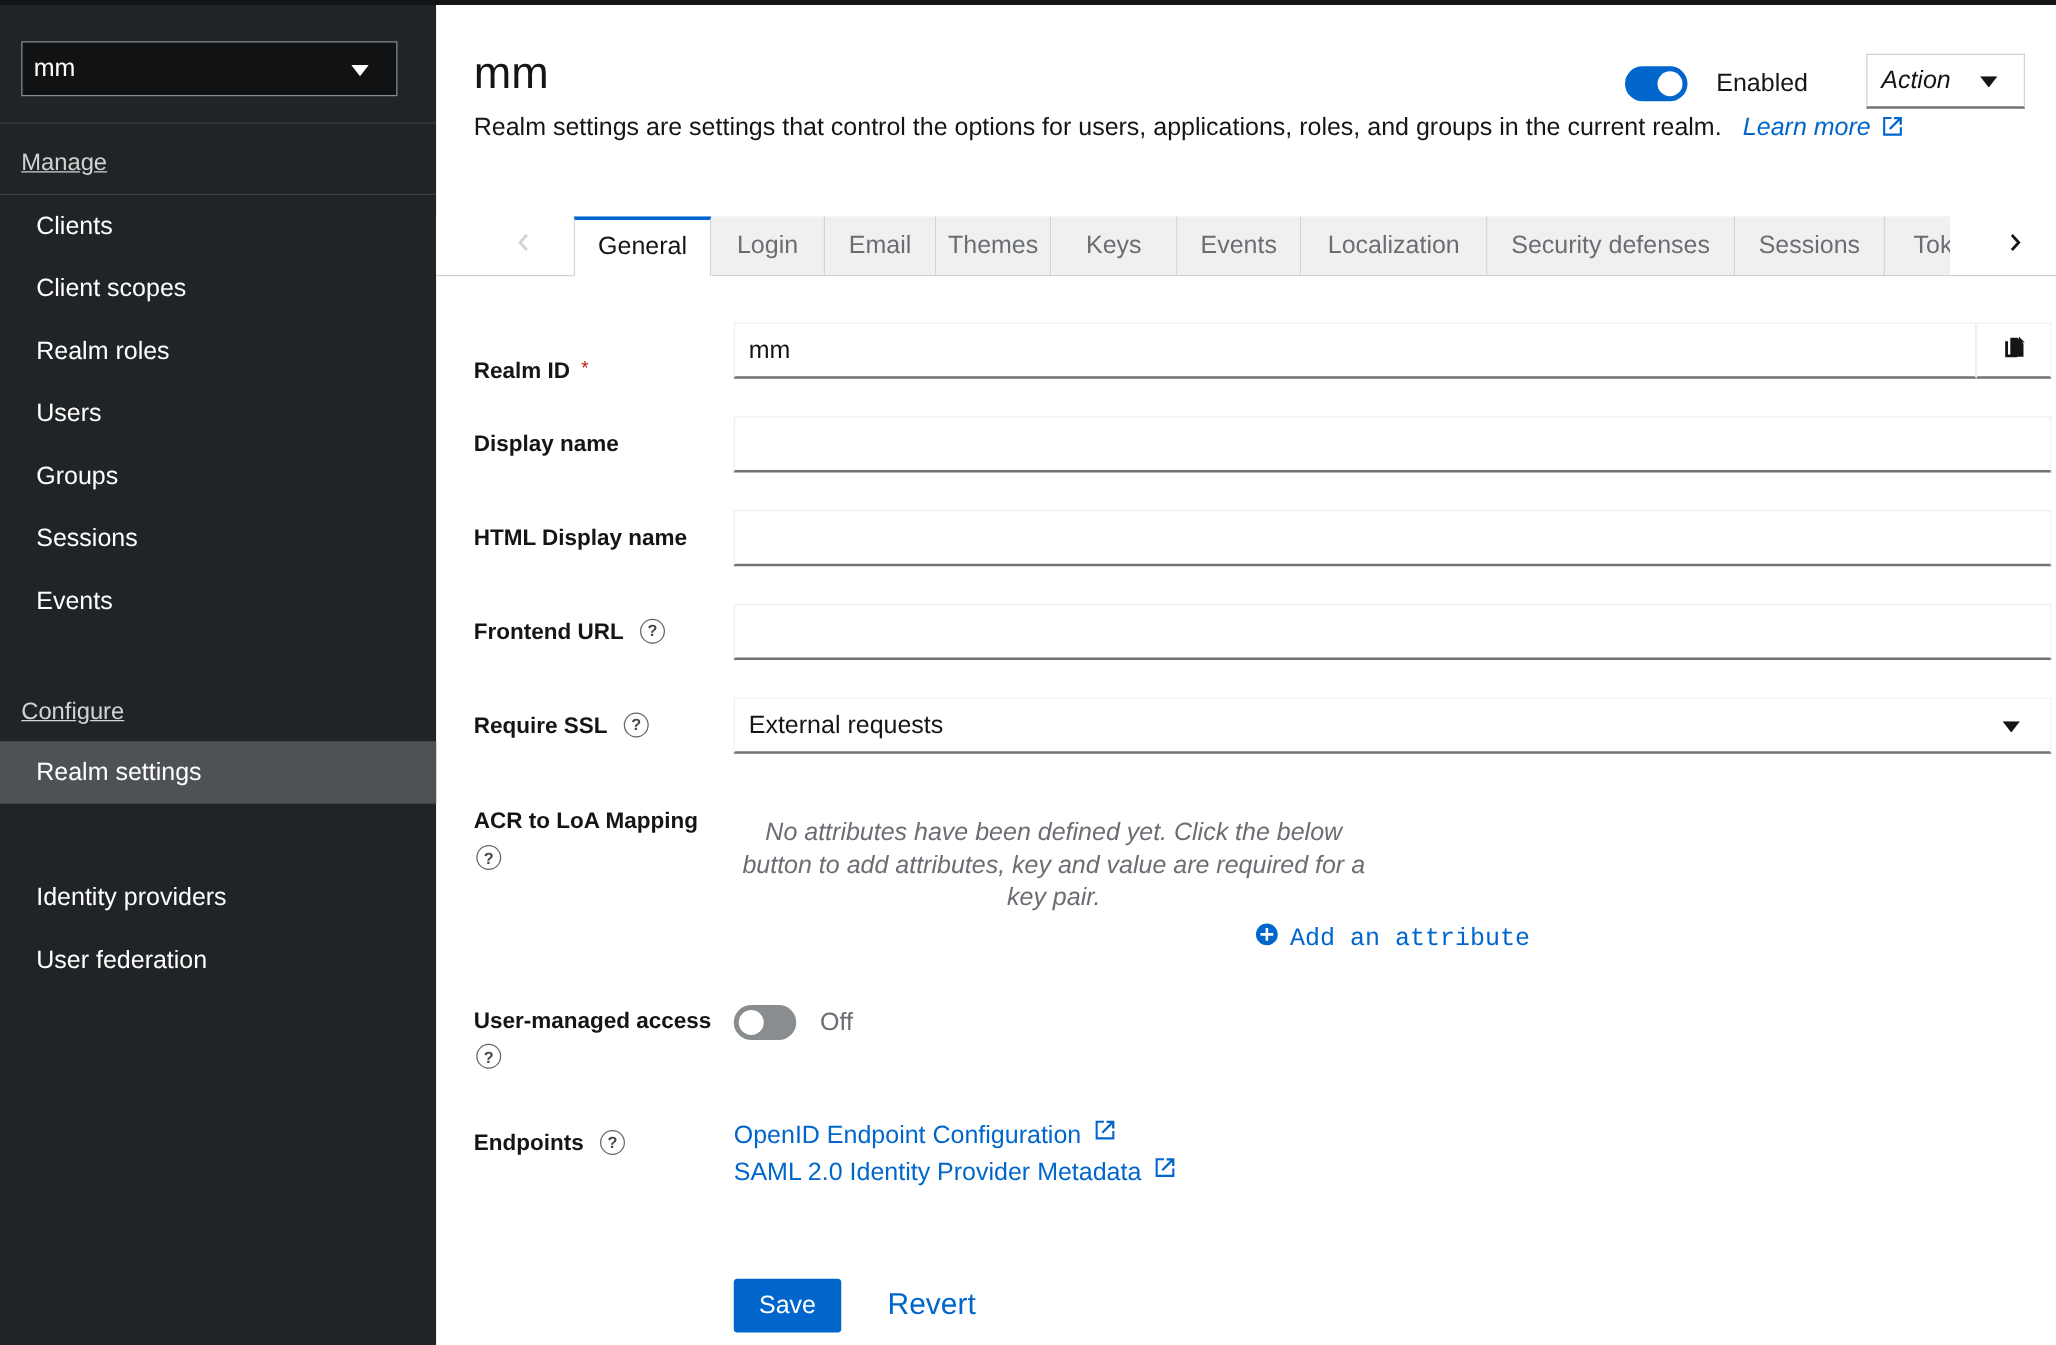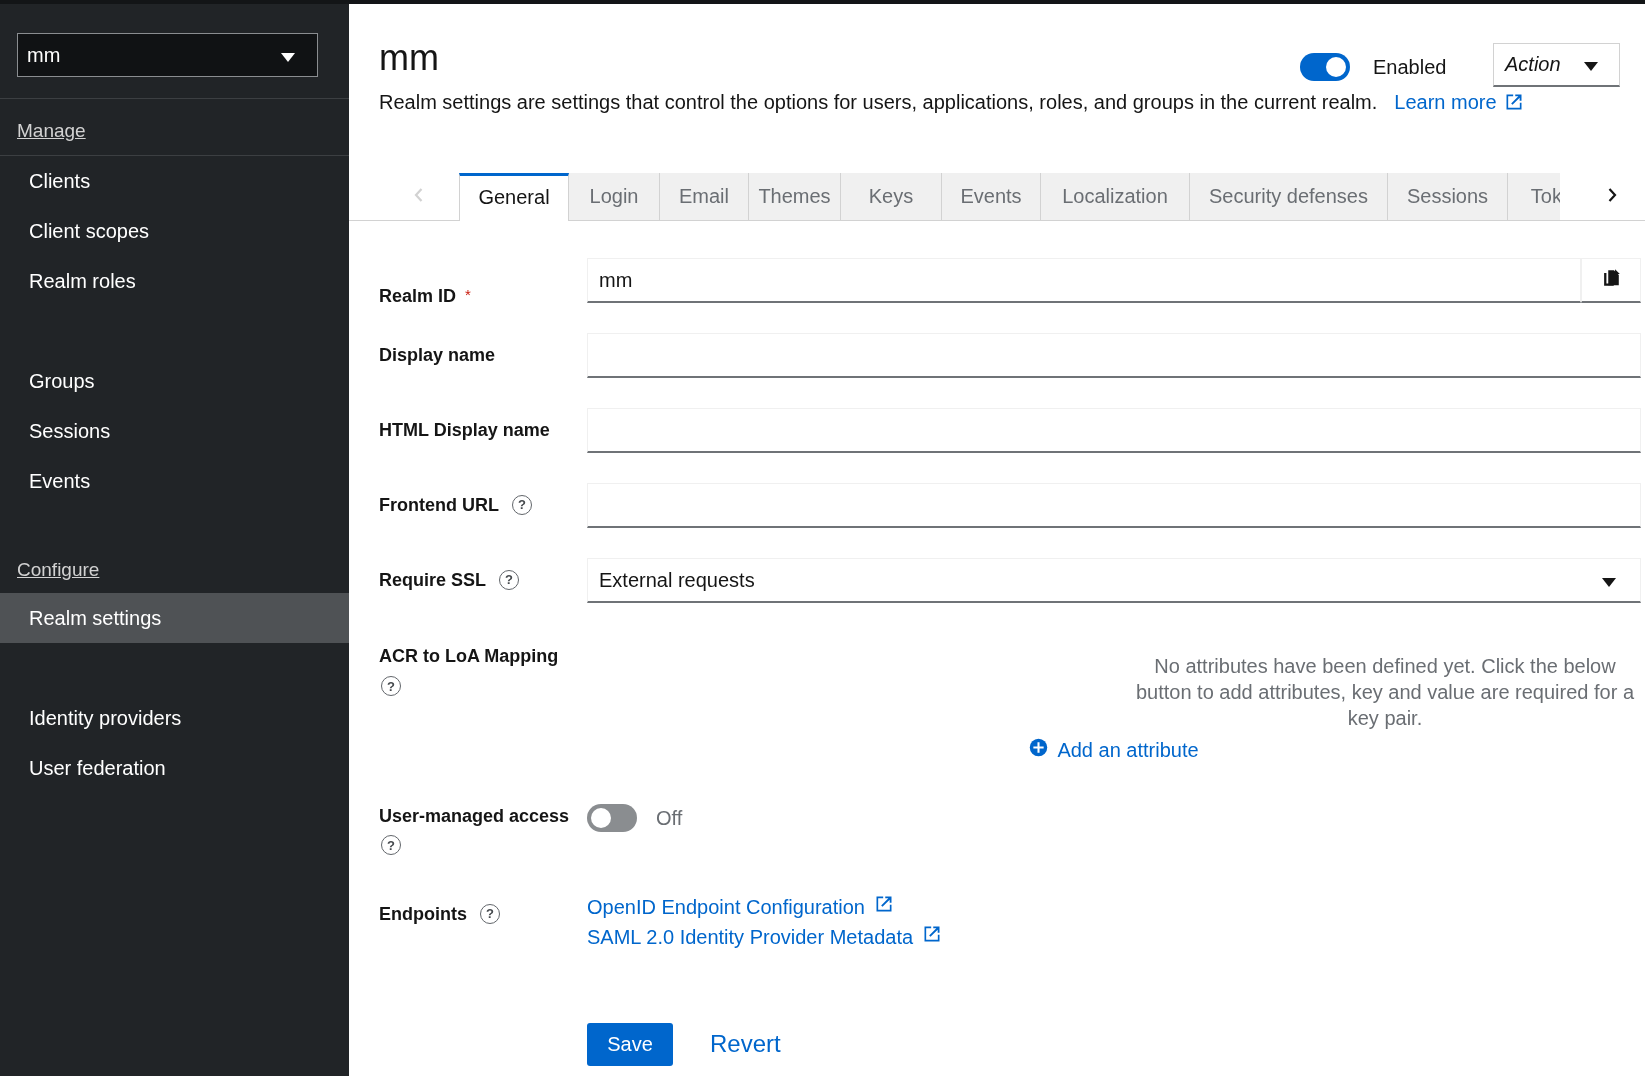--- a/index.html
+++ b/index.html
@@ -29,21 +29,21 @@
     display:flex; align-items:center; padding-left:29px;
     color:#fff; font-size:20px; cursor:pointer;
   }
   .nav-item.current { background:#4f5255; }
 
   
   #main { position:absolute; left:349px; top:0; width:1296px; height:1076px; background:#fff; }
 
   .page-title { position:absolute; left:30px; top:38px; font-size:36px; font-weight:400; line-height:40px; color:#151515; }
   .page-desc  { position:absolute; left:30px; top:89px; font-size:20px; line-height:26px; color:#151515; white-space:nowrap; }
-  .learn-more { color:#0066cc; text-decoration:none; margin-left:17px; cursor:pointer; }
+  .learn-more { color:#0066cc; text-decoration:none; margin-left:17px; cursor:pointer;font-style:italic; }
   .ext-icon   { vertical-align:-3px; margin-left:7px; }
 
   .switch { position:absolute; width:50px; height:28px; border-radius:14px; cursor:pointer; }
   .switch .knob { position:absolute; top:4px; width:20px; height:20px; border-radius:50%; background:#fff; }
   #enabled-switch { left:951px; top:53px; background:#0066cc; }
   #enabled-switch .knob { left:26px; }
   #uma-switch { left:238px; top:804px; background:#8a8d90; }
   #uma-switch .knob { left:4px; }
   .enabled-label { position:absolute; left:1024px; top:55px; font-size:20px; line-height:24px; color:#151515; }
 
@@ -105,27 +105,27 @@
   .select-box {
     position:absolute; left:238px; top:558px; width:1054px; height:45px;
     background:#fff; border:1px solid #f0f0f0; border-bottom:2px solid #6f7377;
     display:flex; align-items:center; justify-content:space-between;
     padding:0 24px 0 11px; font-size:20px; color:#151515; cursor:pointer;
     font-family:inherit;
   }
 
   .acr-empty {
     position:absolute; left:238px; top:653px; width:1054px;
-    display:flex; justify-content:flex-end;
+    display:flex; justify-content:flex-start;font-style:italic;
   }
   .acr-empty-text { width:512px; text-align:center; font-size:20px; line-height:26px; color:#6a6e73; }
   .add-attr {
     position:absolute; left:238px; top:738px; width:1054px;
     display:flex; align-items:center; justify-content:center; gap:9px;
-    color:#0066cc; font-size:20px; cursor:pointer; text-decoration:none;
+    color:#0066cc; font-size:20px; cursor:pointer; text-decoration:none;font-family:Liberation Mono, monospace;
   }
   .uma-state { position:absolute; left:307px; top:806px; font-size:20px; line-height:24px; color:#6a6e73; }
 
   .ep-link {
     position:absolute; left:238px; display:flex; align-items:center; gap:9px;
     color:#0066cc; font-size:20px; line-height:26px; text-decoration:none; cursor:pointer;
   }
   #ep-link-1 { top:894px; }
   #ep-link-2 { top:924px; }
 
@@ -157,20 +157,23 @@
   <div class="sb-divider" style="top:155px"></div>
 
   <div class="nav-item" style="top:156px">
       <span>Clients</span>
     </div>
   <div class="nav-item" style="top:206px">
       <span>Client scopes</span>
     </div>
   <div class="nav-item" style="top:256px">
       <span>Realm roles</span>
+    </div>
+  <div class="nav-item" style="top:306px">
+      <span>Users</span>
     </div>
   <div class="nav-item" style="top:356px">
       <span>Groups</span>
     </div>
   <div class="nav-item" style="top:406px">
       <span>Sessions</span>
     </div>
   <div class="nav-item" style="top:456px">
       <span>Events</span>
     </div>

